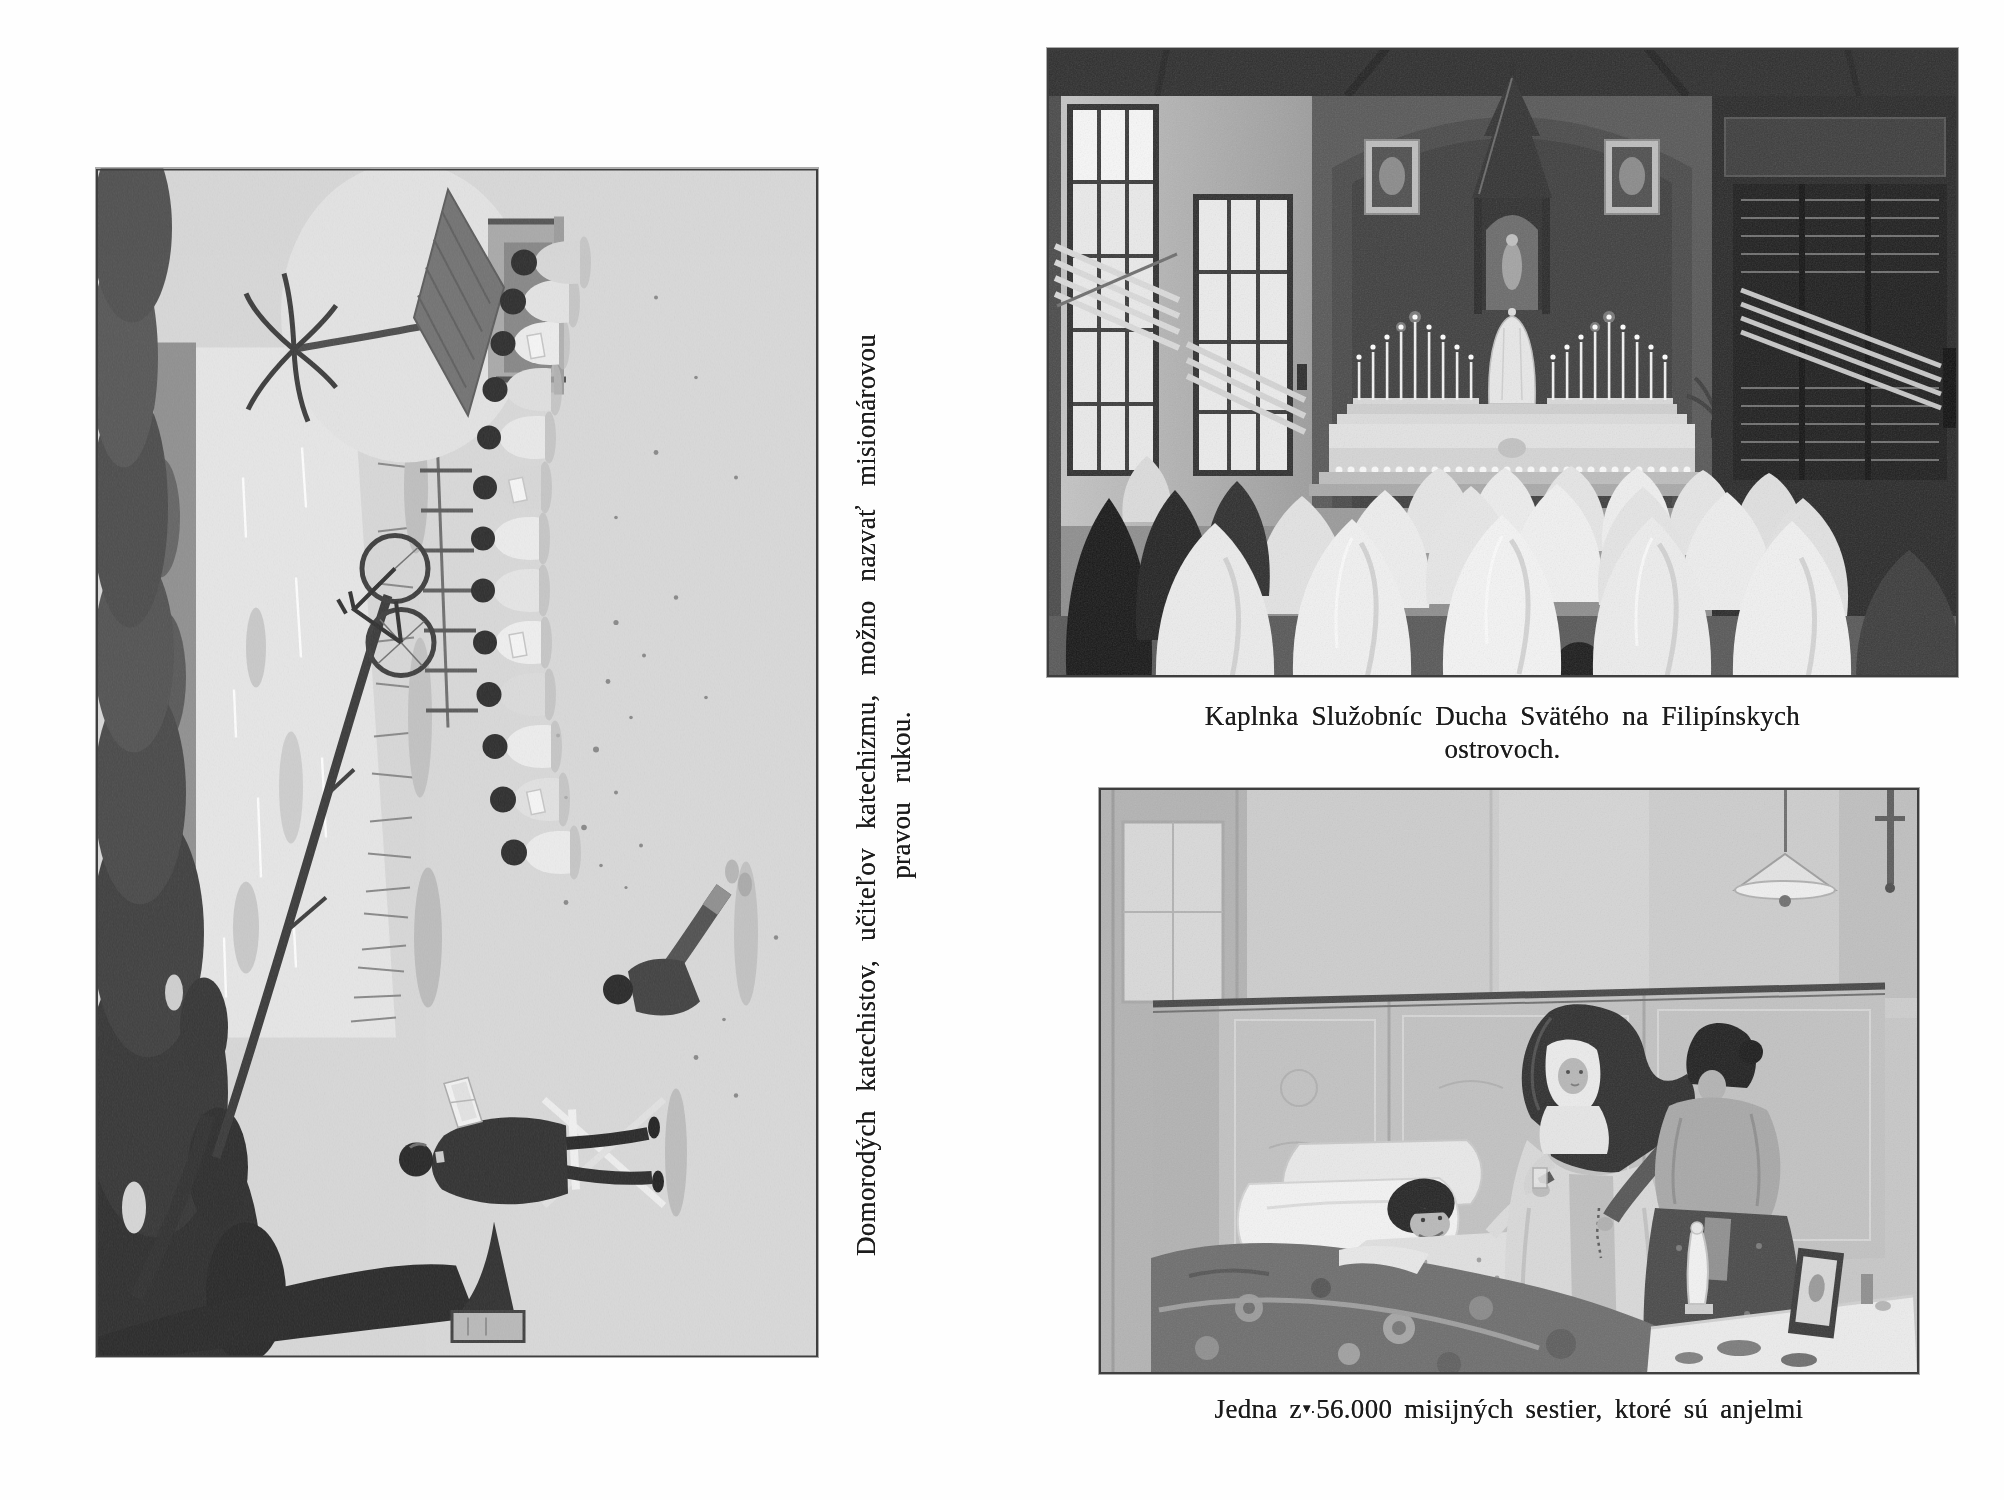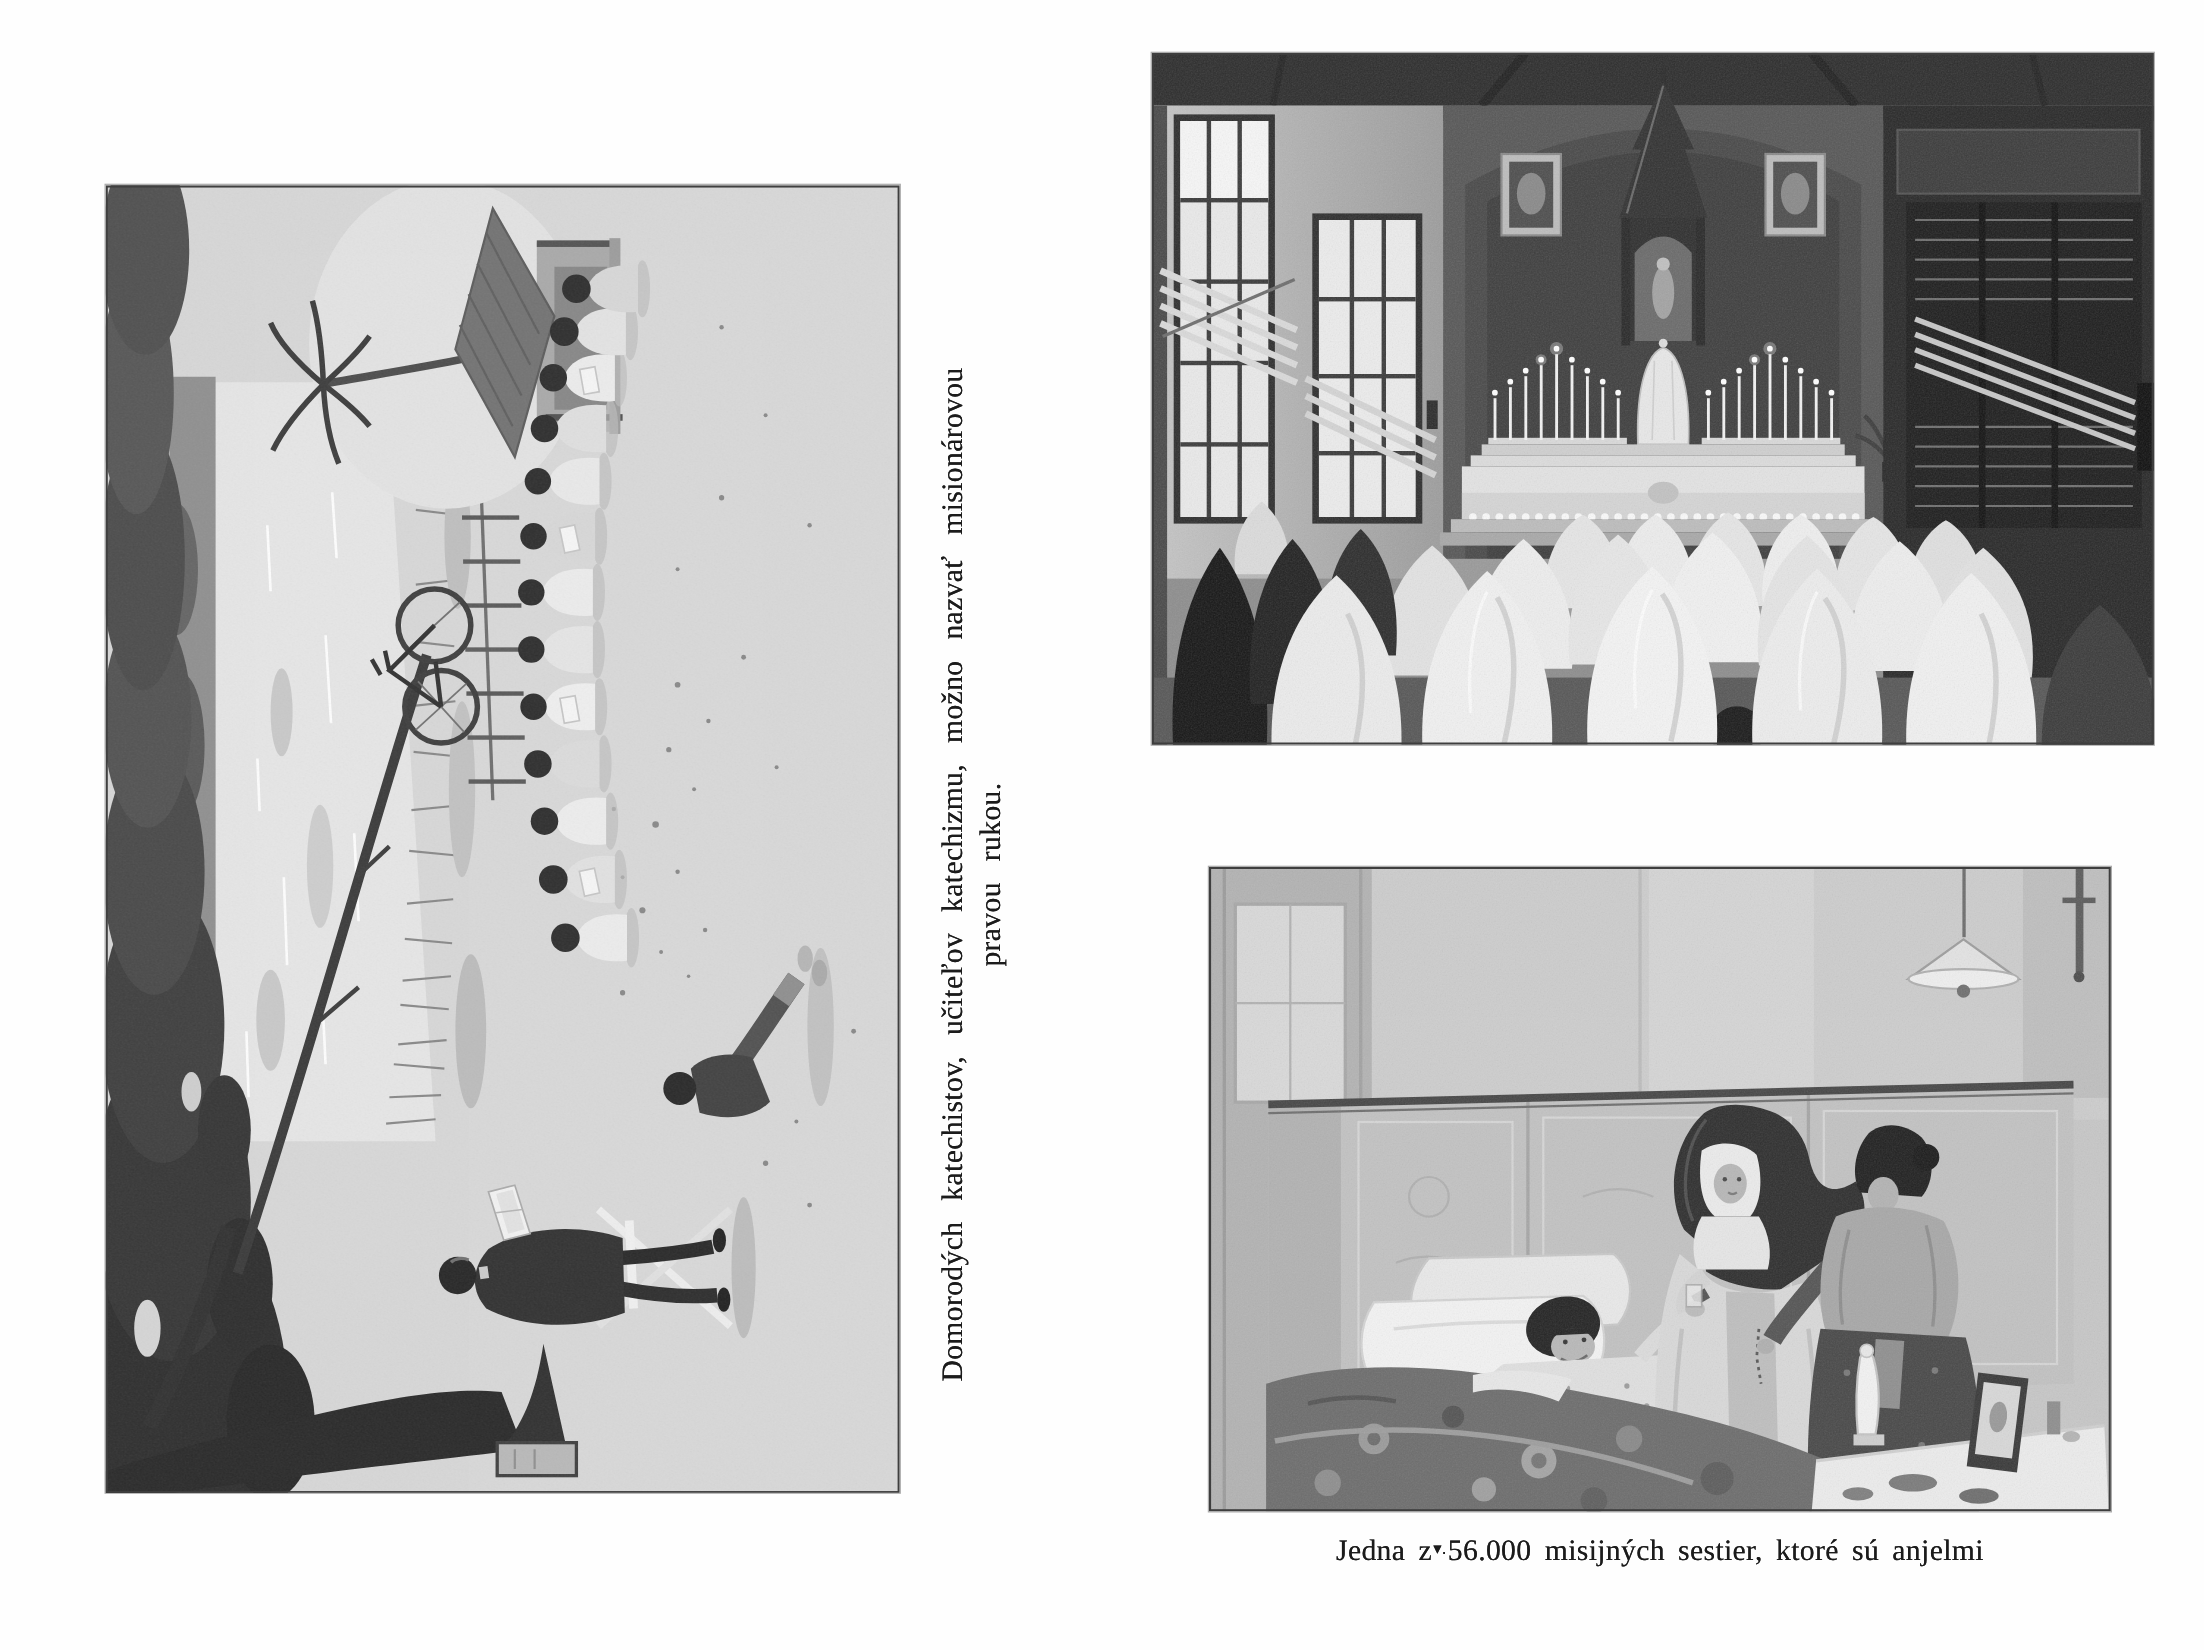--- a/index.html
+++ b/index.html
@@ -580,20 +580,22 @@
             <path d="M440,596 C436,546 444,508 455,488"></path>
             <path d="M590,598 C586,548 594,510 605,490"></path>
           </g>
         </g>
 
         <rect width="911" height="629" filter="url(#gr-chapel)" opacity=".17"></rect>
         <rect x="1" y="1" width="909" height="627" fill="none" stroke="#3e3e3e" stroke-width="2"></rect>
       </svg>
     </div>
     <figcaption class="caption caption-chapel">
+      <div>Kaplnka Služobníc Ducha Svätého na Filipínskych</div>
+      <div>ostrovoch.</div>
     </figcaption>
   </figure>
 
   <figure style="margin:0">
     <div class="photo" id="photo-bedside">
       <svg width="820" height="586" viewBox="0 0 820 586">
         <defs>
           <filter id="gr-bed" x="0" y="0" width="100%" height="100%">
             <feTurbulence type="fractalNoise" baseFrequency="0.75" numOctaves="2" stitchTiles="stitch"></feTurbulence>
             <feColorMatrix type="saturate" values="0"></feColorMatrix>

